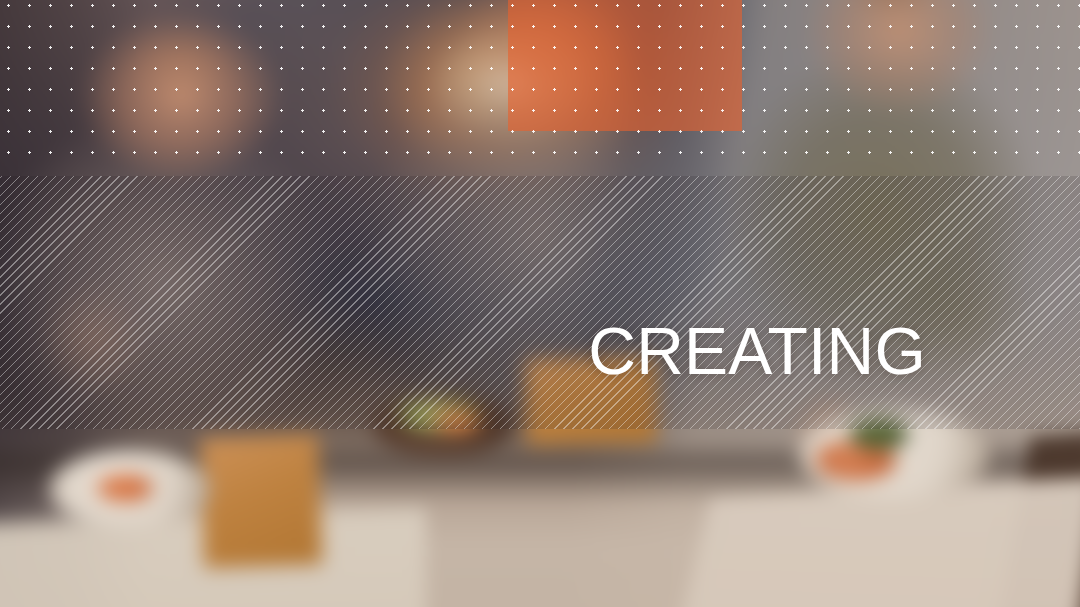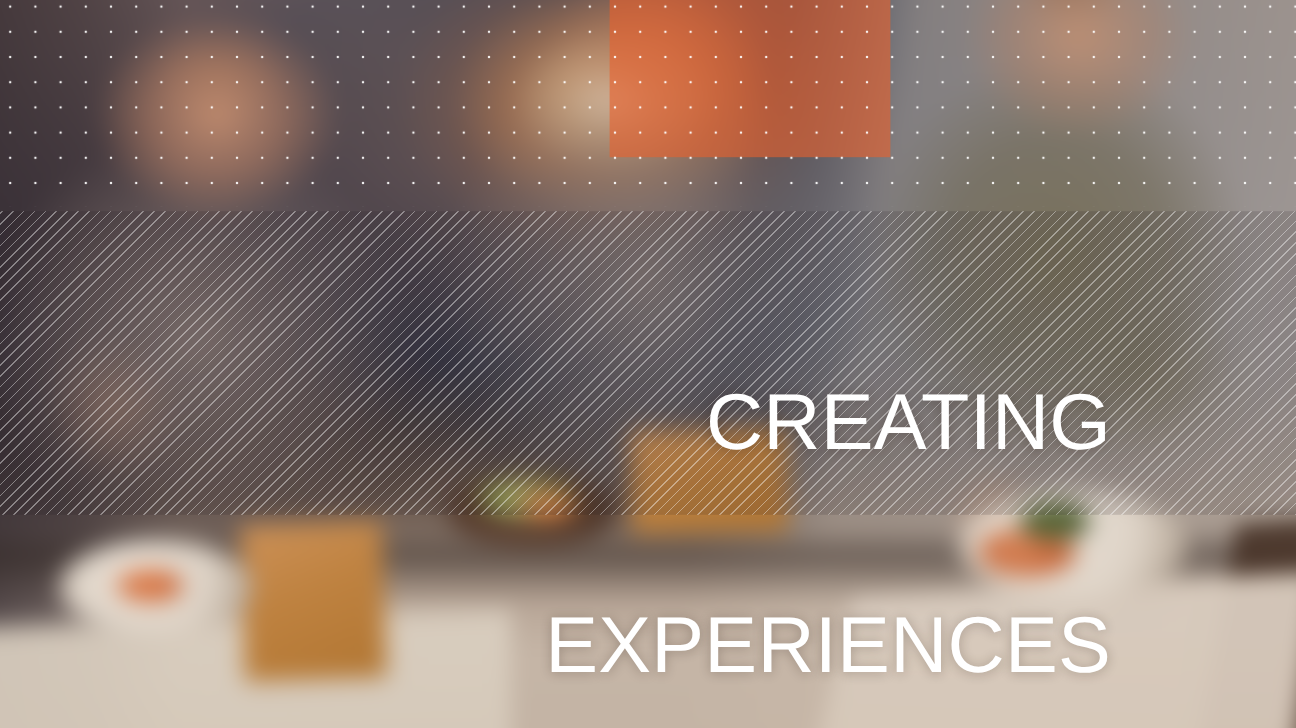--- a/index.html
+++ b/index.html
@@ -272,17 +272,16 @@
 
   <div id="orange-rect"></div>
 
   <div id="dot-grid"></div>
 
   <div id="hatch-tint"></div>
   <div id="hatch-band"></div>
 
   <div id="headline">
     <span class="line">CREATING</span>
-    <span class="line">EXPERIENCES</span>
     
   </div>
 
 </div>
 
 </body></html>

